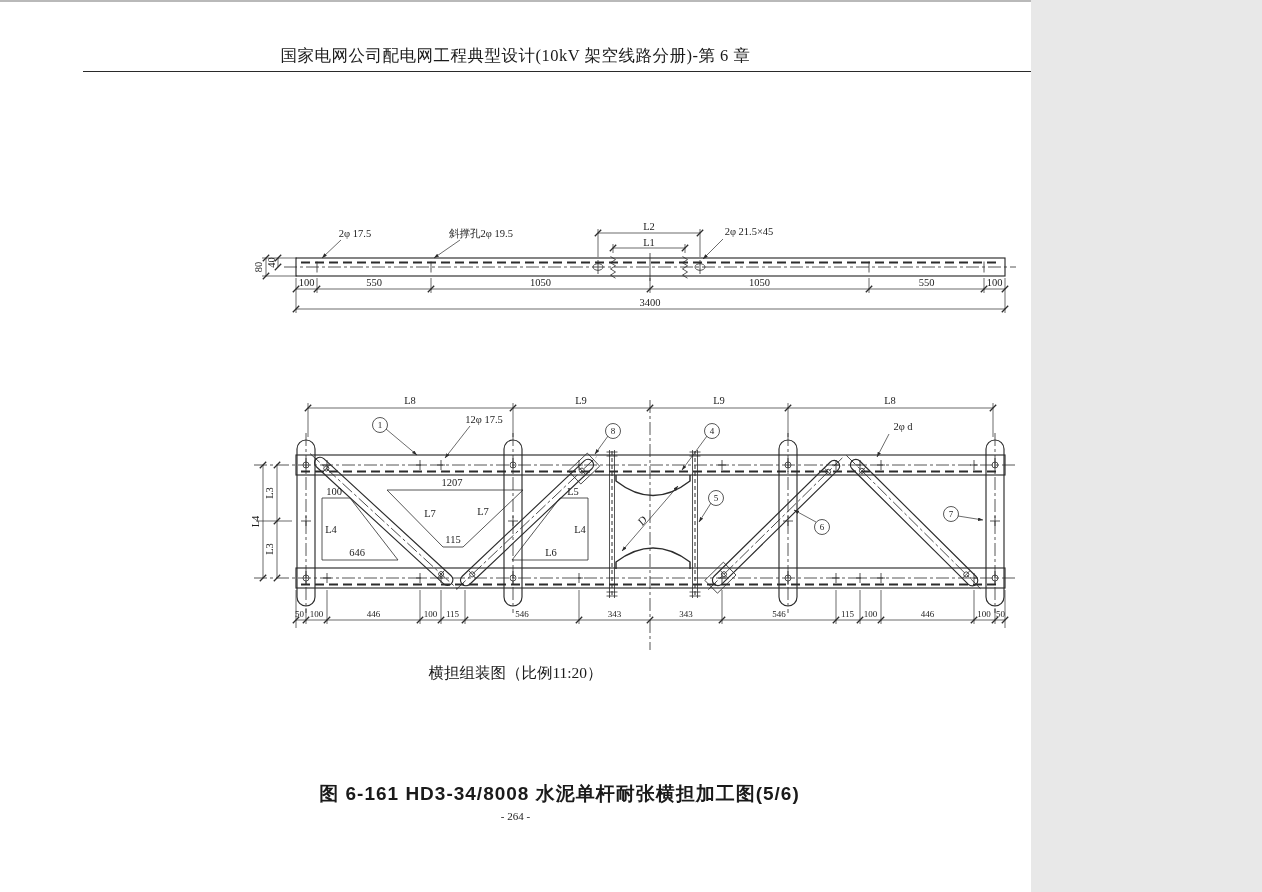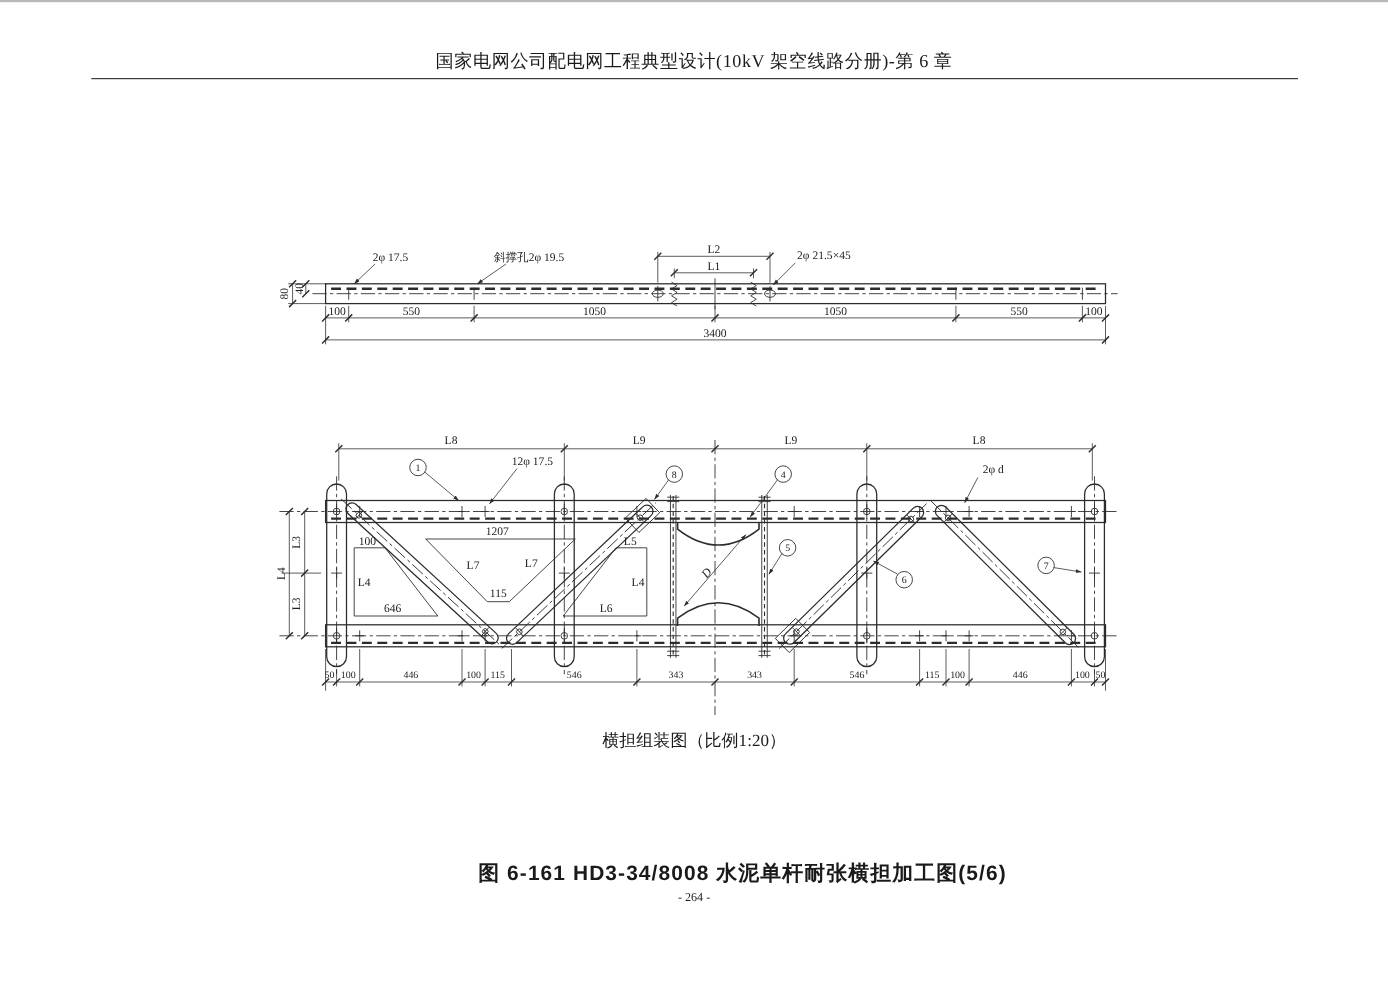--- a/index.html
+++ b/index.html
@@ -1,16 +1,16 @@
 <!DOCTYPE html>
 <html><head>
 <meta charset="utf-8">
 <style>
   html,body{margin:0;padding:0;background:#e8e8e8;}
-  .page{position:relative;width:1262px;height:892px;background:#ffffff;overflow:hidden;
+  .page{position:relative;width:1031px;height:892px;background:#ffffff;overflow:hidden;
         font-family:"Liberation Serif","DejaVu Serif",serif;color:#1a1a1a;}
   .top-edge{position:absolute;top:0;left:0;width:100%;height:2px;background:#b9b9b9;}
   .hdr{position:absolute;top:45px;left:0;width:100%;text-align:center;
        font-size:16.5px;letter-spacing:.5px;}
   .hdr-rule{position:absolute;top:71px;left:83px;width:1097px;border-top:1.7px solid #2a2a2a;height:0;}
   .cap{position:absolute;top:663px;left:0;width:100%;text-align:center;font-size:15.5px;}
   .fig-title{position:absolute;top:781px;left:0;width:100%;text-align:center;
        font-family:"Liberation Sans","DejaVu Sans",sans-serif;font-weight:bold;
        font-size:19px;letter-spacing:1px;padding-left:44px;}
   .pgnum{position:absolute;top:810px;left:0;width:100%;text-align:center;font-size:11px;}
@@ -281,16 +281,16 @@
         <text class="txt t9" x="951" y="517.3">7</text>
       </g>
 
       <path class="dm" marker-end="url(#arw)" d="M470,426 L445,458"></path>
       <text class="txt" x="484" y="423">12φ 17.5</text>
       <path class="dm" marker-end="url(#arw)" d="M889,434 L877,457"></path>
       <text class="txt" x="903" y="430">2φ d</text>
     </g>
   </svg>
 
-  <div class="cap">横担组装图（比例1:20）</div>
+  <div class="cap">横担组装图（比例11:20）</div>
   <div class="fig-title">图 6-161  HD3-34/8008 水泥单杆耐张横担加工图(5/6)</div>
   <div class="pgnum">- 264 -</div>
 </div>
 
 </body></html>

